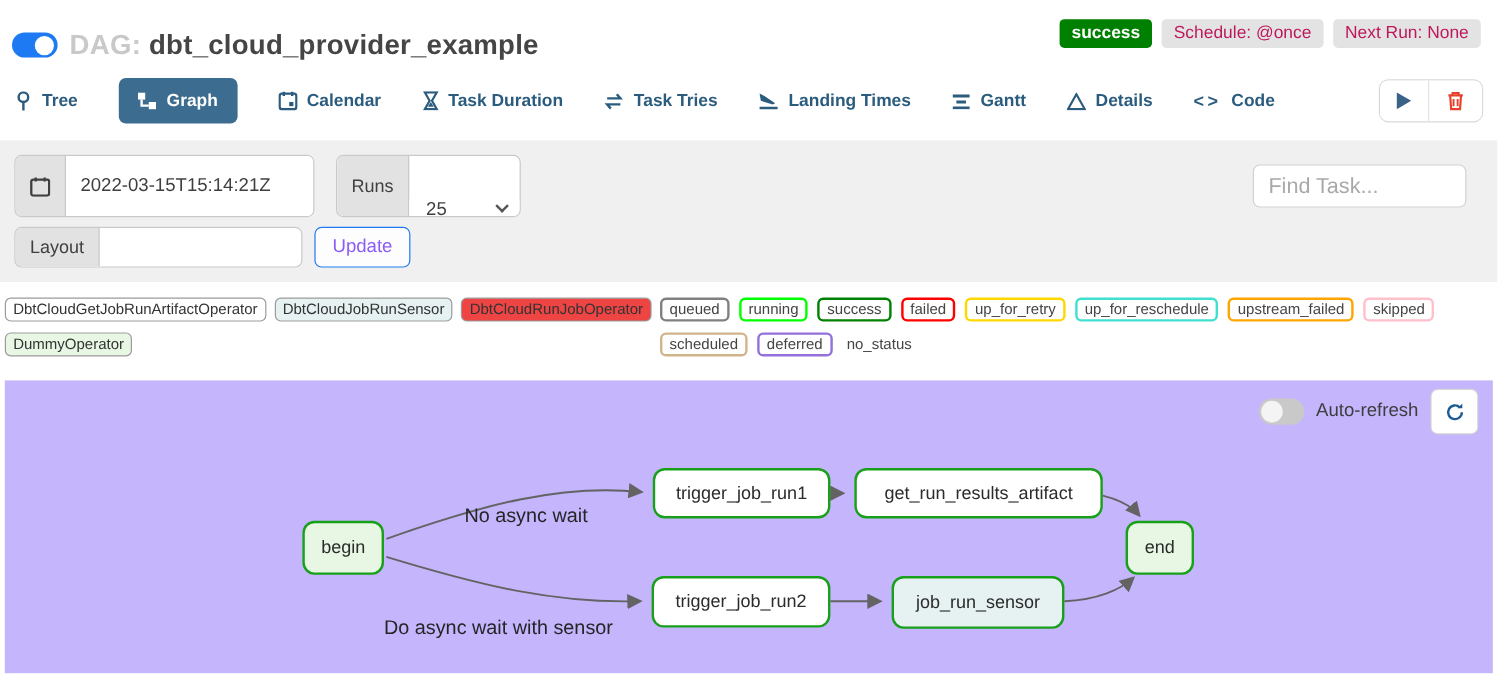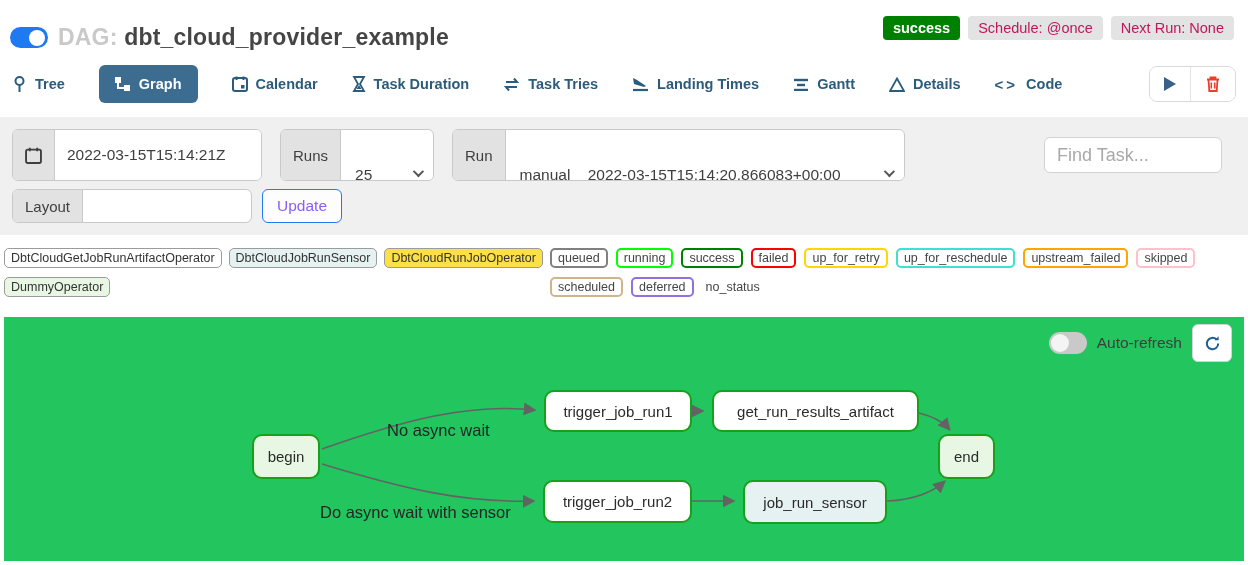--- a/index.html
+++ b/index.html
@@ -47,21 +47,21 @@
 
   
   .legend { display:flex; align-items:flex-start; padding:13px 4px 10px 4px; background:#fff; }
   .legend-ops { width:546px; display:flex; flex-wrap:wrap; gap:7px; row-gap:9px; }
   .legend-states { flex:1; display:flex; flex-wrap:wrap; gap:8px; row-gap:9px; align-items:center; }
   .op-badge { border:1px solid #9b9b9b; border-radius:5px; font-size:12.5px; color:#333; padding:2px 6px; background:#fff; white-space:nowrap; }
   .state-badge { border:2px solid #808080; border-radius:5px; font-size:12.5px; color:#454545; padding:1px 6px; background:#fff; white-space:nowrap; }
   .no-status { font-size:12.5px; color:#454545; padding:2px 4px; }
 
   
-  .graph-panel { margin:10px 4px 0 4px; background:#22c55e; height:244px; position:relative; }
+  .graph-panel { margin:10px 4px 0 4px; background:#c4b5fd; height:244px; position:relative; }
   .graph-controls { position:absolute; top:7px; right:12px; display:flex; align-items:center; gap:10px; }
   .toggle-off { width:38px; height:22px; border-radius:11px; background:#c9c9c9; position:relative; cursor:pointer; }
   .toggle-off .knob { position:absolute; top:2px; left:2px; width:18px; height:18px; border-radius:50%; background:#f4f4f4; }
   .ar-label { font-size:15.5px; color:#3d3d3d; }
   .refresh-btn { width:40px; height:38px; background:#fff; border:1px solid #d4d4d4; border-radius:6px; cursor:pointer; display:flex; align-items:center; justify-content:center; }
   .edges-svg { position:absolute; inset:0; width:100%; height:100%; }
   .gnode { position:absolute; border:2.5px solid #18a01a; border-radius:10px; background:#fff; display:flex; align-items:center; justify-content:center; font-size:15px; color:#2b2b2b; cursor:pointer; }
   .edge-label { position:absolute; font-size:16.5px; color:#252525; white-space:nowrap; }
 </style>
 </head>
@@ -175,46 +175,39 @@
       </span>
       <input class="itext" style="width: 206px;" value="2022-03-15T15:14:21Z">
     </div>
     <div class="igroup">
       <span class="iaddon">Runs</span>
       <span class="selwrap" style="width:92px">
         <select><option>25</option></select>
         <span class="chev"></span>
       </span>
     </div>
-    <div class="igroup">
-      <span class="iaddon">Run</span>
-      <span class="selwrap" style="width:398px">
-        <select style="width:100%"><option>manual__2022-03-15T15:14:20.866083+00:00</option></select>
-        <span class="chev"></span>
-      </span>
-    </div>
     <input class="find-task" placeholder="Find Task..." style="">
   </div>
   <div class="filter-row">
     <div class="igroup" style="height:34px; margin-right:10px;">
       <span class="iaddon">Layout</span>
       <span class="selwrap" style="width:168px">
         <select><option>Left &gt; Right</option></select>
         <span class="chev"></span>
       </span>
     </div>
     <button class="update-btn">Update</button>
   </div>
 </div>
 
 <div class="legend">
   <div class="legend-ops">
     <span class="op-badge" style="background-color: rgb(255, 255, 255);">DbtCloudGetJobRunArtifactOperator</span>
     <span class="op-badge" style="background-color: rgb(230, 241, 242);">DbtCloudJobRunSensor</span>
-    <span class="op-badge" style="background-color: #fde047;">DbtCloudRunJobOperator</span>
+    <span class="op-badge" style="background-color: #ef4444;">DbtCloudRunJobOperator</span>
     <span class="op-badge" style="background-color: rgb(232, 247, 228);">DummyOperator</span>
   </div>
   <div class="legend-states">
     <span class="state-badge" style="border-color: rgb(128, 128, 128);">queued</span>
     <span class="state-badge" style="border-color: rgb(0, 255, 0);">running</span>
     <span class="state-badge" style="border-color: rgb(0, 128, 0);">success</span>
     <span class="state-badge" style="border-color: rgb(255, 0, 0);">failed</span>
     <span class="state-badge" style="border-color: rgb(255, 215, 0);">up_for_retry</span>
     <span class="state-badge" style="border-color: rgb(64, 224, 208);">up_for_reschedule</span>
     <span class="state-badge" style="border-color: rgb(255, 165, 0);">upstream_failed</span>
@@ -249,21 +242,21 @@
       <path d="M318,132 C400,103 465,86 530,93" marker-end="url(#arrow)"></path>
       <path d="M318,147 C400,172 460,186 529,184" marker-end="url(#arrow)"></path>
       <path d="M688,94 L698,94" marker-end="url(#arrow)"></path>
       <path d="M915,96 C931,100 940,106 945,112" marker-end="url(#arrow)"></path>
       <path d="M688,184 L729,184" marker-end="url(#arrow)"></path>
       <path d="M883,184 C911,183 930,174 940,165" marker-end="url(#arrow)"></path>
     </g>
   </svg>
 
   <div class="edge-label" style="left:383px; top:104px;">No async wait</div>
-  <div class="edge-label" style="left:316px; top:186px;">Do async wait with sensor</div>
+  <div class="edge-label" style="left:316px; top:197px;">Do async wait with sensor</div>
 
   <div class="gnode" style="left: 248px; top: 117px; width: 68px; height: 45px; background-color: rgb(232, 247, 228);">begin</div>
   <div class="gnode" style="left: 540px; top: 73px; width: 148px; height: 42px; background-color: rgb(255, 255, 255);">trigger_job_run1</div>
   <div class="gnode" style="left: 708px; top: 73px; width: 207px; height: 42px; background-color: rgb(255, 255, 255);">get_run_results_artifact</div>
   <div class="gnode" style="left: 539px; top: 163px; width: 149px; height: 43px; background-color: rgb(255, 255, 255);">trigger_job_run2</div>
   <div class="gnode" style="left: 739px; top: 163px; width: 144px; height: 44px; background-color: rgb(230, 241, 242);">job_run_sensor</div>
   <div class="gnode" style="left: 934px; top: 117px; width: 57px; height: 45px; background-color: rgb(232, 247, 228);">end</div>
 </div>
 
 </body></html>

